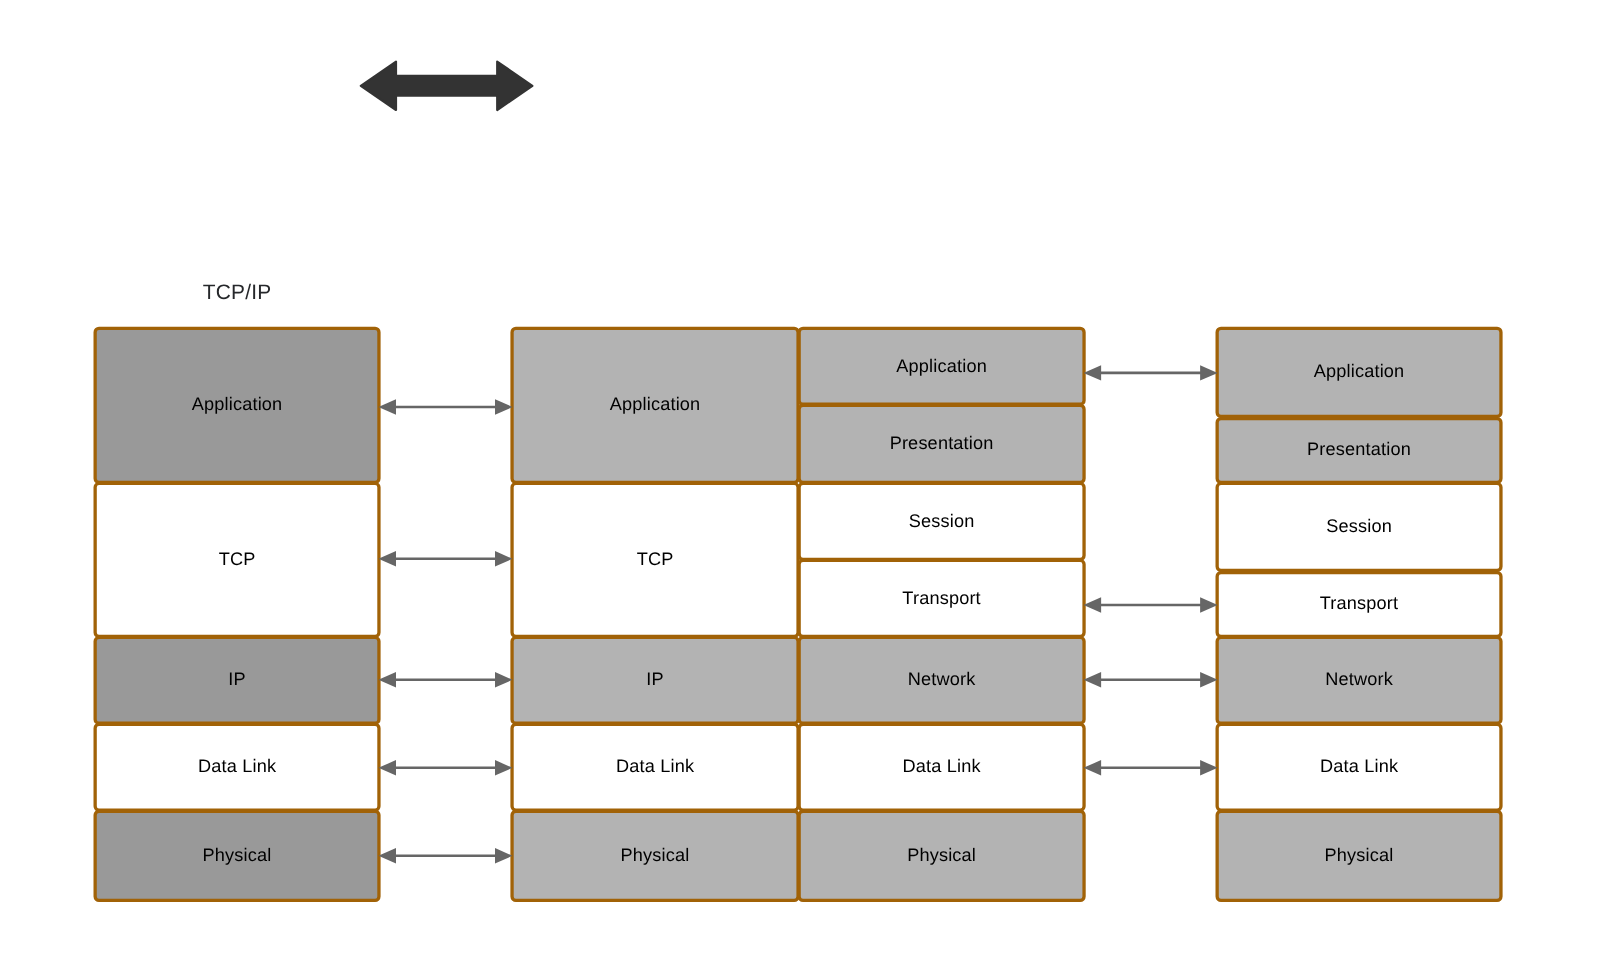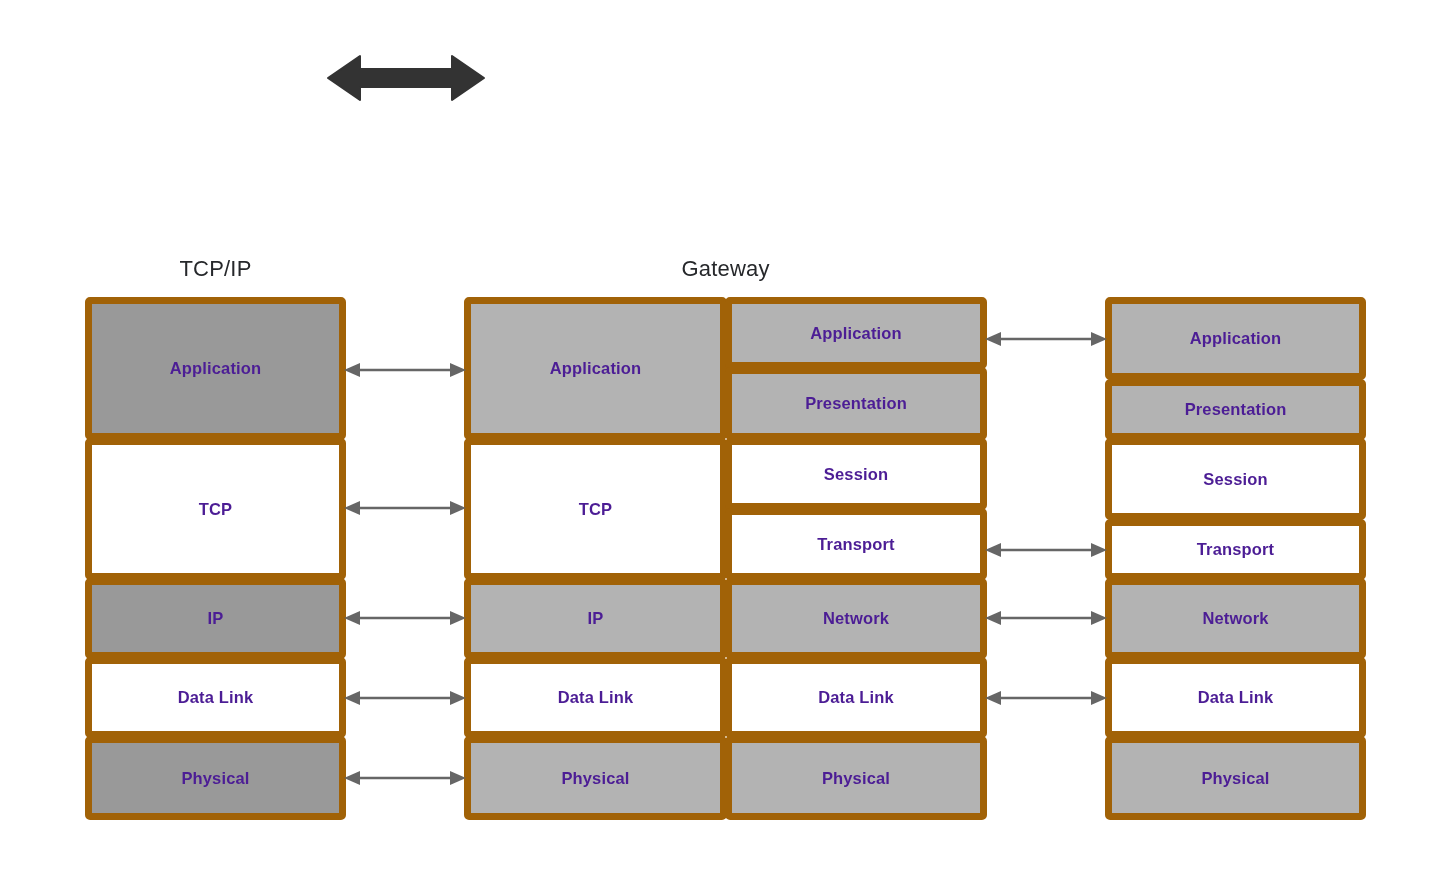--- a/index.html
+++ b/index.html
@@ -27,44 +27,43 @@
     top: 50px;
     width: 168px;
     height: 56px;
   }
   .top-arrow svg { display: block; width: 100%; height: 100%; }
 
   
   .col-header {
     position: absolute;
     text-align: center;
-    font-size: 22px;
+    font-size: 19px;
     color: #26282b;
     letter-spacing: 0.2px;
     white-space: nowrap;
   }
 
   
   .stack {
     position: absolute;
   }
   .layer-box {
     position: absolute;
     box-sizing: border-box;
-    border: 7px solid #a16207;
+    border: 3px solid #a16207;
     border-radius: 5px;
     display: flex;
     align-items: center;
     justify-content: center;
     font-size: 16.5px;
-    color: #4c1d95;
+    color: #000000;
     letter-spacing: 0.15px;
     white-space: nowrap;
     background: #ffffff;
-    font-weight: bold;
   }
 
   
   .connector {
     position: absolute;
     height: 24px;
   }
   .connector svg { display: block; width: 100%; height: 100%; }
 </style>
 </head>
@@ -73,21 +72,20 @@
 <div id="canvas">
 
   <div class="top-arrow">
     <svg viewBox="0 0 168 56" xmlns="http://www.w3.org/2000/svg" aria-hidden="true">
       <path d="M 38 6 L 38 19 L 130 19 L 130 6 L 162 28 L 130 50 L 130 37 L 38 37 L 38 50 L 6 28 Z" fill="#333333" stroke="#333333" stroke-width="2" stroke-linejoin="round"></path>
     </svg>
   </div>
 
   <div class="col-header" style="left:85px; top:256px; width:261px;">TCP/IP</div>
 
-  <div class="col-header" style="left:464px; top:256px; width:523px;">Gateway</div>
 
 
   <div class="stack">
     <div class="layer-box" style="left:85px;  top:297px; width:261px; height:143px; background:#999999;">Application</div>
     <div class="layer-box" style="left:85px;  top:438px; width:261px; height:142px; background:#ffffff;">TCP</div>
     <div class="layer-box" style="left:85px;  top:578px; width:261px; height:81px;  background:#999999;">IP</div>
     <div class="layer-box" style="left:85px;  top:657px; width:261px; height:81px;  background:#ffffff;">Data Link</div>
     <div class="layer-box" style="left:85px;  top:736px; width:261px; height:84px;  background:#999999;">Physical</div>
   </div>
 

